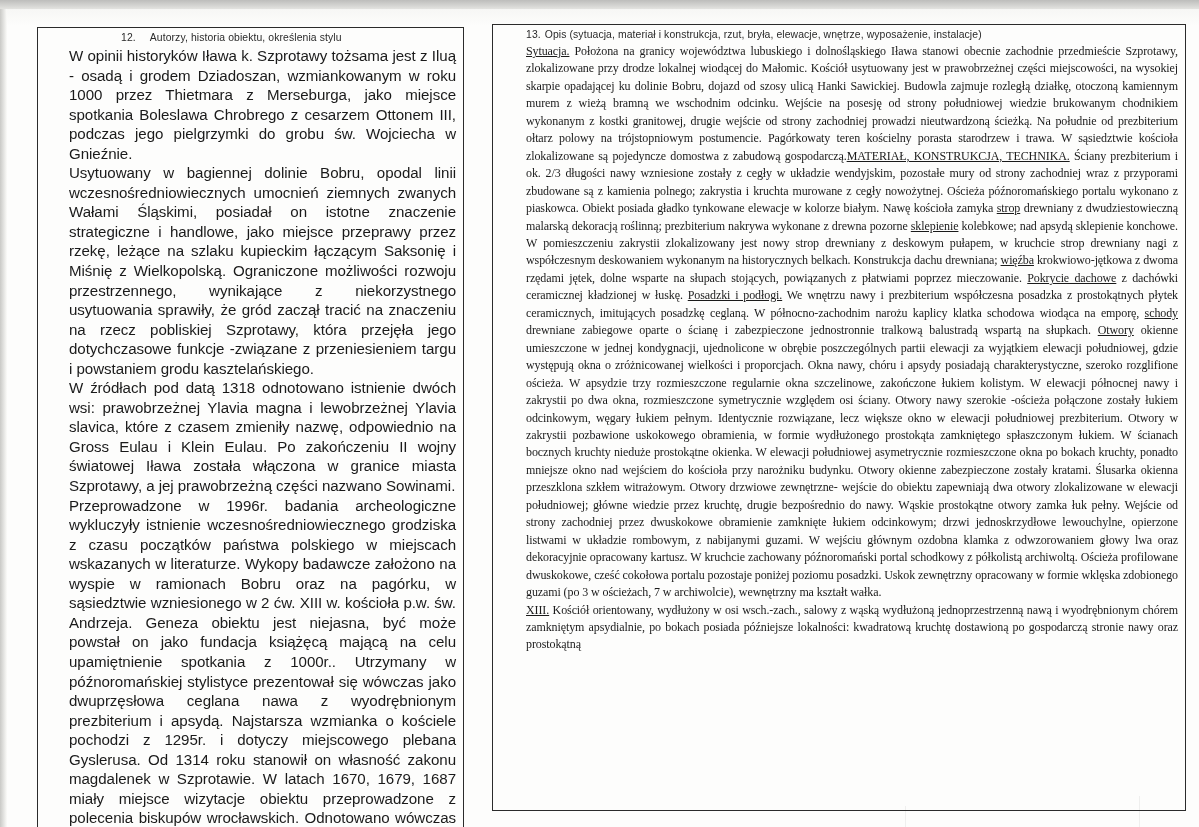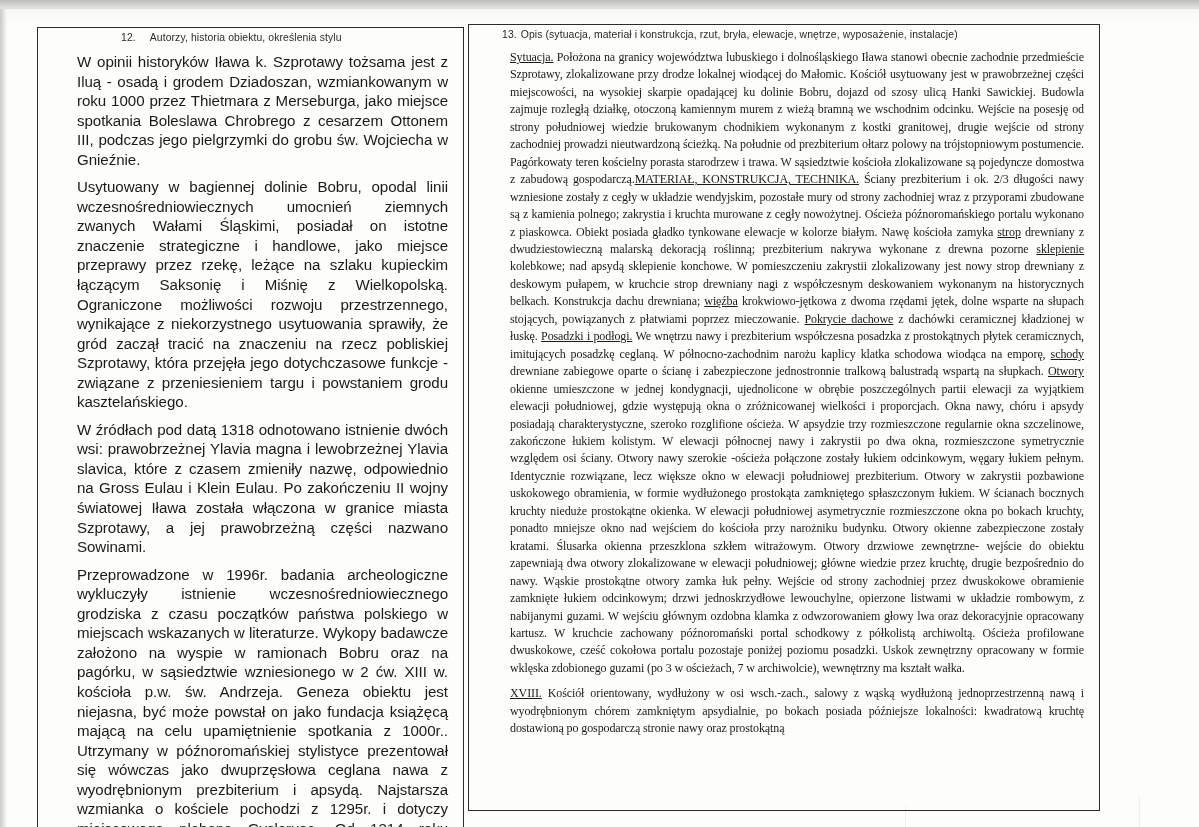--- a/index.html
+++ b/index.html
@@ -56,23 +56,23 @@
     padding: 3px 7px 4px 8px;
   }
   #col-left {
     left: 37px;
     top: 27px;
     width: 427px;
     height: 811px;
     padding-left: 31px;
   }
   #col-right {
-    left: 468px;
+    left: 492px;
     top: 24px;
-    width: 632px;
+    width: 694px;
     height: 787px;
     padding-left: 33px;
   }
 
   .section-header {
     font-size: 10.4px;
     line-height: 13px;
     color: #2a2a2a;
     white-space: nowrap;
     margin-bottom: 2px;
@@ -93,21 +93,21 @@
     font-size: 15.1px;
     line-height: 19.55px;
     letter-spacing: -0.05px;
   }
   #col-right .body-text {
     font-size: 12px;
     line-height: 17.45px;
     letter-spacing: -0.1px;
     font-family: Liberation Serif, serif;
   }
-  .para { margin: 8px; text-align: justify; }
+  .para { margin: 0; text-align: justify; }
   #col-left .para + .para { margin-top: 0; }
 
   .u  { text-decoration: underline; text-underline-offset: 1px; }
   .it { }
 </style>
 </head>
 <body>
 
 <div id="scan-page">
   <div id="scan-top-edge"></div>
@@ -130,15 +130,15 @@
 </section>
 
 <section class="col" id="col-right">
   <div class="section-header">
     <span class="num">13.</span><span>Opis  (sytuacja, materiał i konstrukcja, rzut, bryła, elewacje, wnętrze, wyposażenie, instalacje)</span>
   </div>
 
   <div class="body-text">
     <p class="para"><span class="u">Sytuacja.</span><span> Położona na granicy województwa lubuskiego i dolnośląskiego Iława stanowi obecnie zachodnie przedmieście Szprotawy, zlokalizowane przy drodze lokalnej wiodącej do Małomic. Kościół usytuowany jest w prawobrzeżnej części miejscowości,  na wysokiej skarpie opadającej ku dolinie Bobru, dojazd od szosy ulicą Hanki Sawickiej. Budowla zajmuje rozległą działkę, otoczoną kamiennym murem z wieżą bramną we wschodnim odcinku. Wejście na posesję od strony południowej wiedzie brukowanym chodnikiem wykonanym z kostki granitowej, drugie wejście od strony zachodniej prowadzi nieutwardzoną ścieżką. Na południe od prezbiterium ołtarz polowy na trójstopniowym postumencie. Pagórkowaty teren kościelny porasta starodrzew i trawa. W sąsiedztwie kościoła zlokalizowane są pojedyncze domostwa z zabudową gospodarczą.</span><span class="u">MATERIAŁ, KONSTRUKCJA, TECHNIKA.</span><span> Ściany prezbiterium i ok. 2/3 długości nawy wzniesione zostały z cegły w układzie wendyjskim, pozostałe mury od strony zachodniej wraz z przyporami zbudowane są z kamienia polnego; zakrystia i kruchta murowane z cegły nowożytnej. Ościeża późnoromańskiego portalu wykonano z piaskowca. Obiekt posiada gładko tynkowane elewacje w kolorze białym. Nawę kościoła zamyka </span><span class="u">strop</span><span> drewniany z dwudziestowieczną malarską dekoracją roślinną; prezbiterium nakrywa wykonane z drewna pozorne </span><span class="u">sklepienie</span><span> kolebkowe; nad apsydą sklepienie konchowe. W pomieszczeniu zakrystii zlokalizowany jest nowy strop drewniany z deskowym pułapem, w kruchcie strop drewniany nagi z współczesnym deskowaniem wykonanym na historycznych belkach. Konstrukcja dachu drewniana; </span><span class="u">więźba</span><span> krokwiowo-jętkowa z dwoma rzędami jętek, dolne wsparte na słupach stojących, powiązanych z płatwiami poprzez mieczowanie. </span><span class="u">Pokrycie dachowe</span><span> z dachówki ceramicznej kładzionej w łuskę. </span><span class="u">Posadzki i podłogi.</span><span> We wnętrzu nawy i prezbiterium współczesna posadzka z prostokątnych płytek ceramicznych, imitujących posadzkę ceglaną. W północno-zachodnim narożu kaplicy klatka schodowa wiodąca na emporę, </span><span class="u">schody</span><span> drewniane zabiegowe oparte o ścianę i zabezpieczone jednostronnie tralkową balustradą wspartą na słupkach. </span><span class="u">Otwory</span><span> okienne umieszczone w jednej kondygnacji, ujednolicone w obrębie poszczególnych partii elewacji za wyjątkiem elewacji południowej, gdzie występują okna o zróżnicowanej wielkości i proporcjach. Okna nawy, chóru i apsydy posiadają charakterystyczne, szeroko rozglifione ościeża. W apsydzie trzy rozmieszczone regularnie okna szczelinowe, zakończone łukiem kolistym. W elewacji północnej nawy i zakrystii po dwa okna, rozmieszczone symetrycznie względem osi ściany. Otwory nawy szerokie -ościeża połączone zostały łukiem odcinkowym, węgary łukiem pełnym. Identycznie rozwiązane, lecz większe okno w elewacji południowej prezbiterium. Otwory w zakrystii pozbawione uskokowego obramienia, w formie wydłużonego prostokąta zamkniętego spłaszczonym łukiem. W ścianach bocznych kruchty nieduże prostokątne okienka. W elewacji południowej asymetrycznie rozmieszczone okna po bokach kruchty, ponadto mniejsze okno nad wejściem do kościoła przy narożniku budynku. Otwory okienne zabezpieczone zostały kratami. Ślusarka okienna przeszklona szkłem witrażowym. Otwory drzwiowe zewnętrzne- wejście do obiektu zapewniają dwa otwory zlokalizowane w elewacji południowej; główne wiedzie przez kruchtę, drugie bezpośrednio do nawy. Wąskie prostokątne otwory zamka łuk pełny. Wejście od strony zachodniej przez dwuskokowe obramienie zamknięte łukiem odcinkowym; drzwi jednoskrzydłowe lewouchylne, opierzone listwami w układzie rombowym, z nabijanymi guzami. W wejściu głównym ozdobna klamka z odwzorowaniem głowy lwa oraz dekoracyjnie opracowany kartusz. W kruchcie zachowany późnoromański portal schodkowy z półkolistą archiwoltą. Ościeża profilowane dwuskokowe, cześć cokołowa portalu pozostaje poniżej poziomu posadzki. Uskok zewnętrzny opracowany w formie wklęska zdobionego guzami (po 3 w ościeżach, 7 w archiwolcie), wewnętrzny ma kształt wałka.</span></p>
 
-    <p class="para"><span class="u">XVIII.</span><span> Kościół orientowany, wydłużony w osi wsch.-zach., salowy z wąską wydłużoną jednoprzestrzenną nawą i wyodrębnionym chórem zamkniętym apsydialnie, po bokach posiada późniejsze lokalności: kwadratową kruchtę dostawioną po gospodarczą stronie nawy oraz prostokątną</span></p>
+    <p class="para"><span class="u">XIII.</span><span> Kościół orientowany, wydłużony w osi wsch.-zach., salowy z wąską wydłużoną jednoprzestrzenną nawą i wyodrębnionym chórem zamkniętym apsydialnie, po bokach posiada późniejsze lokalności: kwadratową kruchtę dostawioną po gospodarczą stronie nawy oraz prostokątną</span></p>
   </div>
 </section>
 
 </body></html>

